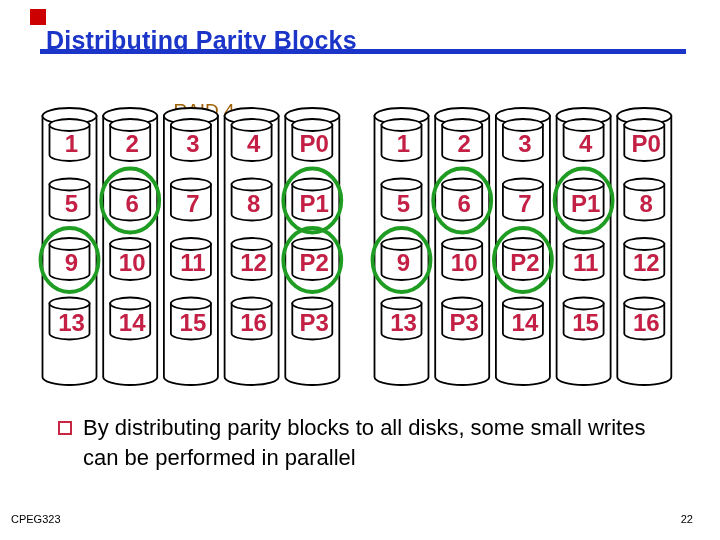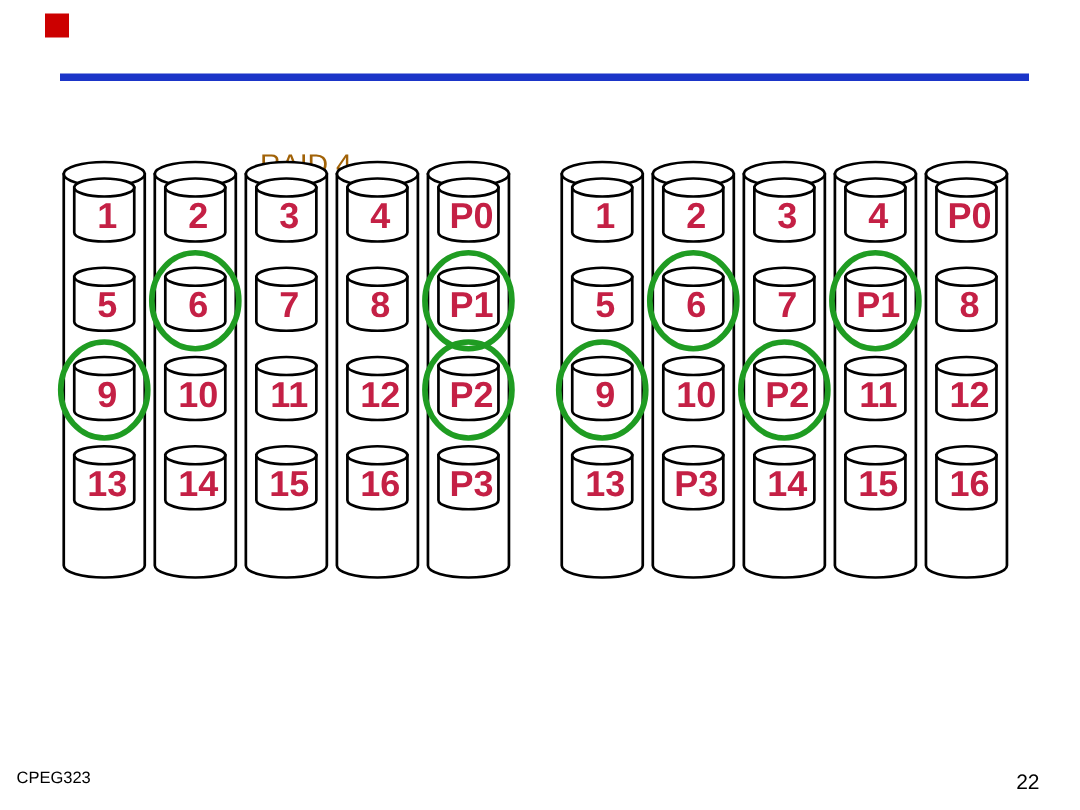--- a/index.html
+++ b/index.html
@@ -37,29 +37,30 @@
     flex:0 0 auto;width:10px;height:10px;border:2.5px solid #c62641;background:#fff;
     margin-top:8px;margin-right:11px;
   }
   .bullet-text{
     width:568px;font-size:22px;line-height:30px;color:#000;
   }
   .footer-left{
     position:absolute;left:11px;top:513px;font-size:11px;color:#000;
   }
   .footer-right{
-    position:absolute;right:27px;top:513px;font-size:14px;color:#000;text-align:center;
+    position:absolute;right:27px;top:513px;font-size:11px;color:#000;text-align:center;
   }
 </style>
 </head>
 <body>
 
 <div class="slide">
   <div class="corner" style="background: rgb(204, 0, 0);"></div>
   <div class="title-rule" style="background: rgb(27, 53, 200);"></div>
+  <h1 class="title" style="color: rgb(27, 53, 200);">Distributing Parity Blocks</h1>
 
   <div class="raid-label r4">RAID 4</div>
 
   <svg id="diagram" viewBox="0 0 720 540" xmlns="http://www.w3.org/2000/svg">
       <g>
         <g>
           <path d="M 42.5 116 L 42.5 377 A 27 8 0 0 0 96.5 377 L 96.5 116 Z" class="cyl"></path>
           <ellipse cx="69.5" cy="116" rx="27" ry="8" class="cyl"></ellipse>
           <path d="M 49.5 125 L 49.5 155 A 20 6 0 0 0 89.5 155 L 89.5 125 Z" class="cyl"></path>
           <ellipse cx="69.5" cy="125" rx="20" ry="6" class="cyl"></ellipse>
@@ -224,16 +225,23 @@
           <path d="M 624.3 244 L 624.3 274 A 20 6 0 0 0 664.3 274 L 664.3 244 Z" class="cyl"></path>
           <ellipse cx="644.3" cy="244" rx="20" ry="6" class="cyl"></ellipse>
           <text x="646.3" y="271" class="blocklabel" fill="#c42045">12</text>
           <path d="M 624.3 303.5 L 624.3 333.5 A 20 6 0 0 0 664.3 333.5 L 664.3 303.5 Z" class="cyl"></path>
           <ellipse cx="644.3" cy="303.5" rx="20" ry="6" class="cyl"></ellipse>
           <text x="646.3" y="330.5" class="blocklabel" fill="#c42045">16</text>
         </g>
       </g>
     </svg>
 
+  <div class="bullet">
+    <span class="bullet-marker" style="border-color: rgb(198, 38, 65);"></span>
+    <span class="bullet-text">
+      <span>By distributing parity blocks to all disks, some small</span>
+      <span>writes can be performed in parallel</span>
+    </span>
+  </div>
 
   <div class="footer-left">CPEG323</div>
   <div class="footer-right">22</div>
 </div>
 
 </body></html>

